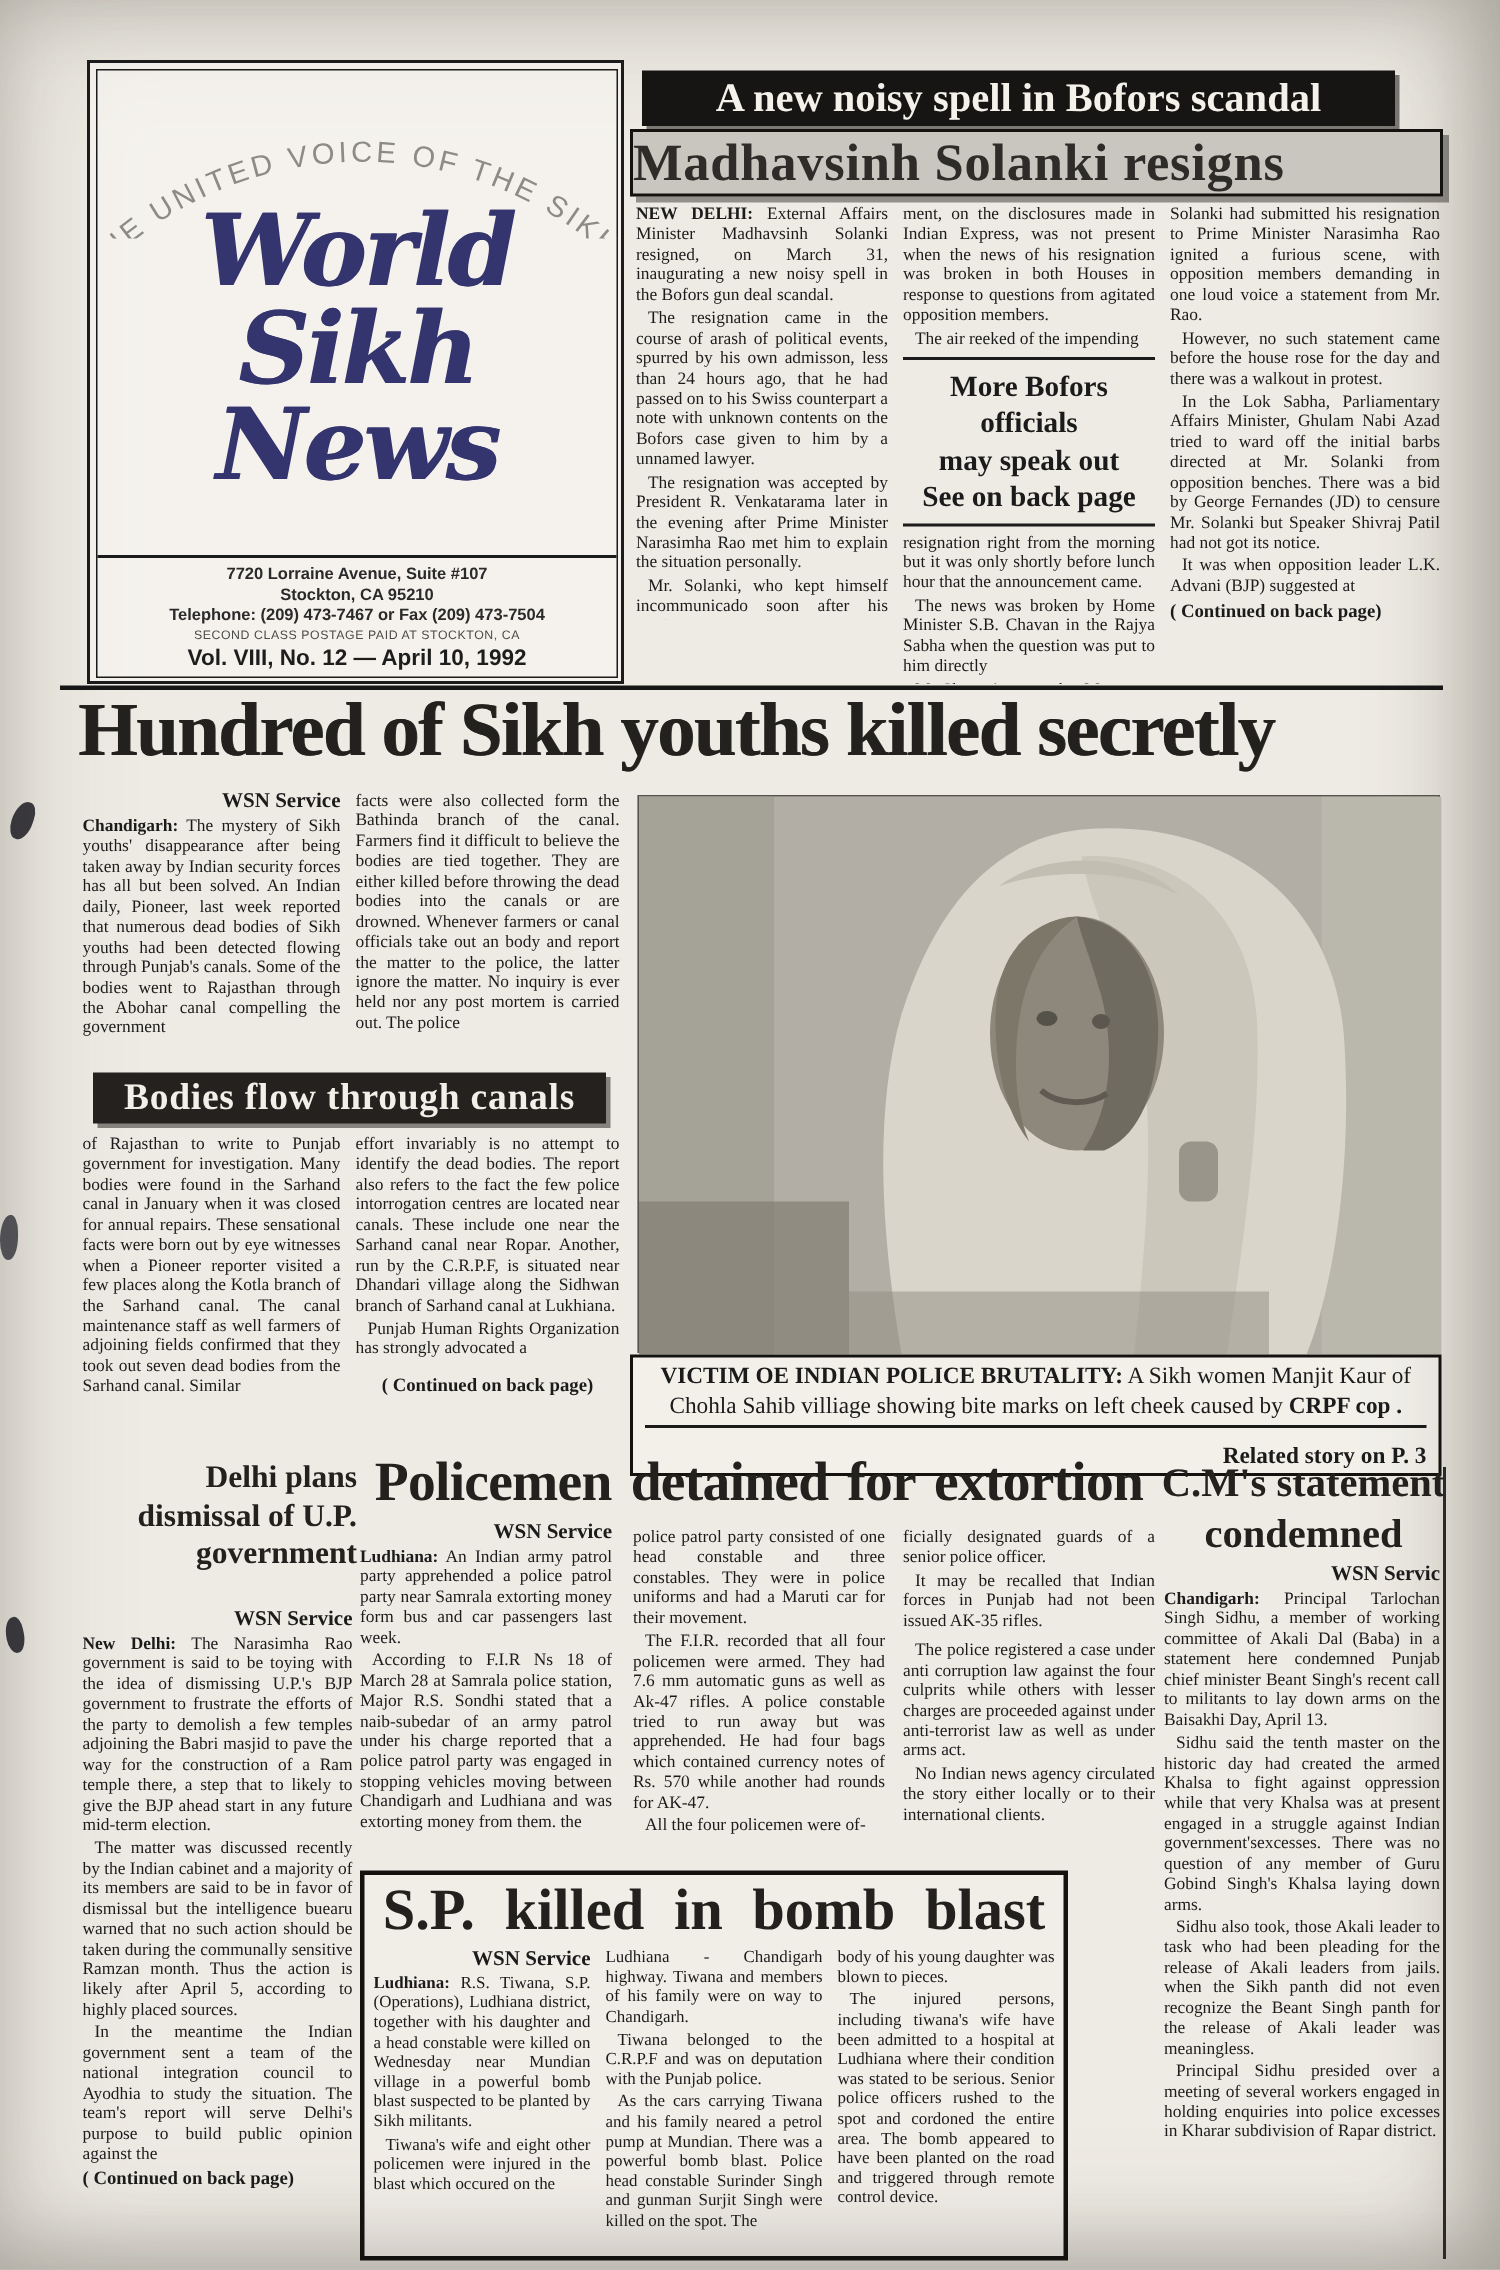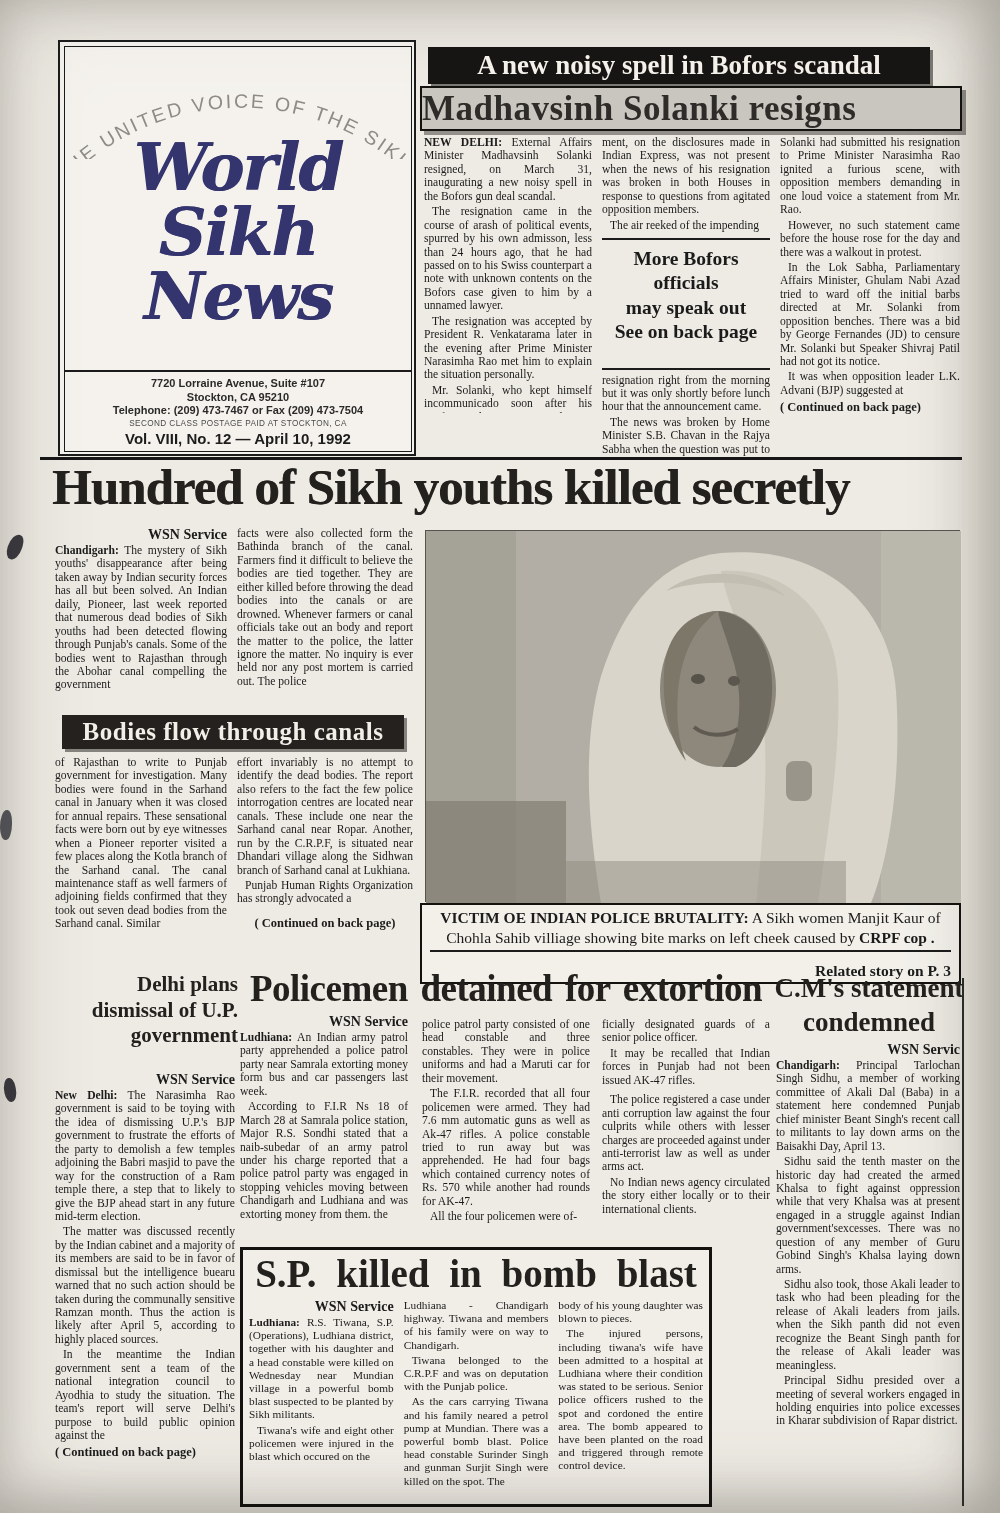--- a/index.html
+++ b/index.html
@@ -50,21 +50,21 @@
   }
   .news-col { overflow:hidden; }
   .jp { text-align:justify; font-size:11.6px; line-height:1.16; margin:0 0 2px 0; text-indent:8px; }
   .jp.nodent { text-indent:0; }
   .lead { font-weight:bold; }
   .byline { text-align:right; font-weight:bold; font-size:14px; margin:0 0 1px 0; }
   .cont { font-weight:bold; font-size:12.5px; margin-top:3px; }
 
   .notice-box {
     border-top:2px solid #1b1b1b; border-bottom:2px solid #1b1b1b;
-    margin:6px 0 4px 0; padding:7px 0 23px 0; text-align:center;
+    margin:6px 0 4px 0; padding:7px 0 4px 0; text-align:center;
   }
   .notice-line { font-weight:bold; font-size:19.5px; line-height:1.25; }
 
   .top-rule { left:40px; top:457px; width:922px; height:3px; background:#161616; }
 
   
   .main-hl {
     left:52px; top:462px; width:910px; 
     font-weight:bold; font-size:51px; line-height:1.0; color:#23211e;
     letter-spacing:-1px; text-shadow:0.5px 0 0 #3a3835;
@@ -236,21 +236,21 @@
   </div>
 
   <div class="abs news-col" style="left:422px; top:1018px; width:168px; height:226px;">
     <p class="jp nodent">police patrol party consisted of one head constable and three constables. They were in police uniforms and had a Maruti car for their movement.</p>
     <p class="jp">The F.I.R. recorded that all four policemen were armed. They had 7.6 mm automatic guns as well as Ak-47 rifles. A police constable tried to run away but was apprehended. He had four bags which contained currency notes of Rs. 570 while another had rounds for AK-47.</p>
     <p class="jp">All the four policemen were of-</p>
   </div>
 
   <div class="abs news-col" style="left:602px; top:1018px; width:168px; height:226px;">
     <p class="jp nodent">ficially designated guards of a senior police officer.</p>
-    <p class="jp">It may be recalled that Indian forces in Punjab had not been issued AK-47 rifles.</p>
+    <p class="jp">It may be recalled that Indian forces in Punjab had not been issued AK-35 rifles.</p>
     <p class="jp" style="margin-top:6px;">The police registered a case under anti corruption law against the four culprits while others with lesser charges are proceeded against under anti-terrorist law as well as under arms act.</p>
     <p class="jp">No Indian news agency circulated the story either locally or to their international clients.</p>
   </div>
 
   <div class="abs bomb-box">
     <div class="bomb-hl">S.P. killed in bomb blast</div>
     <div class="bomb-cols">
       <div class="bomb-col">
         <div class="byline">WSN Service</div>
         <p class="jp nodent"><b class="lead">Ludhiana:</b>

